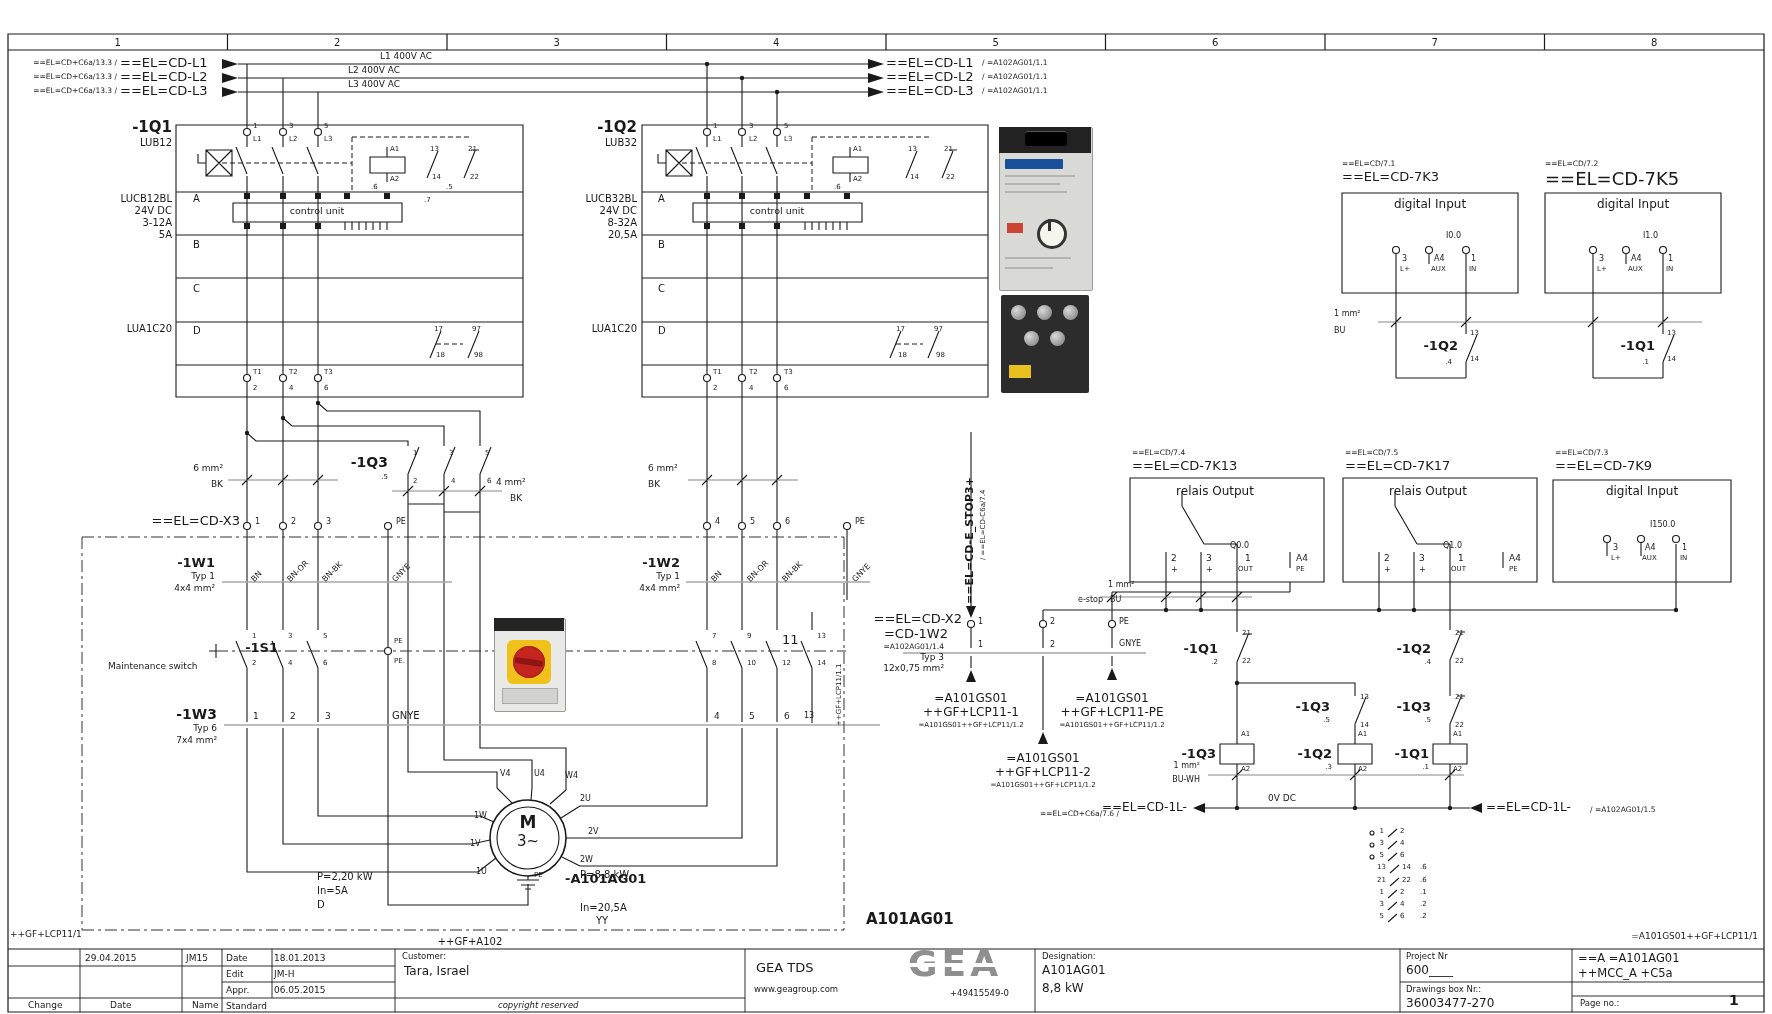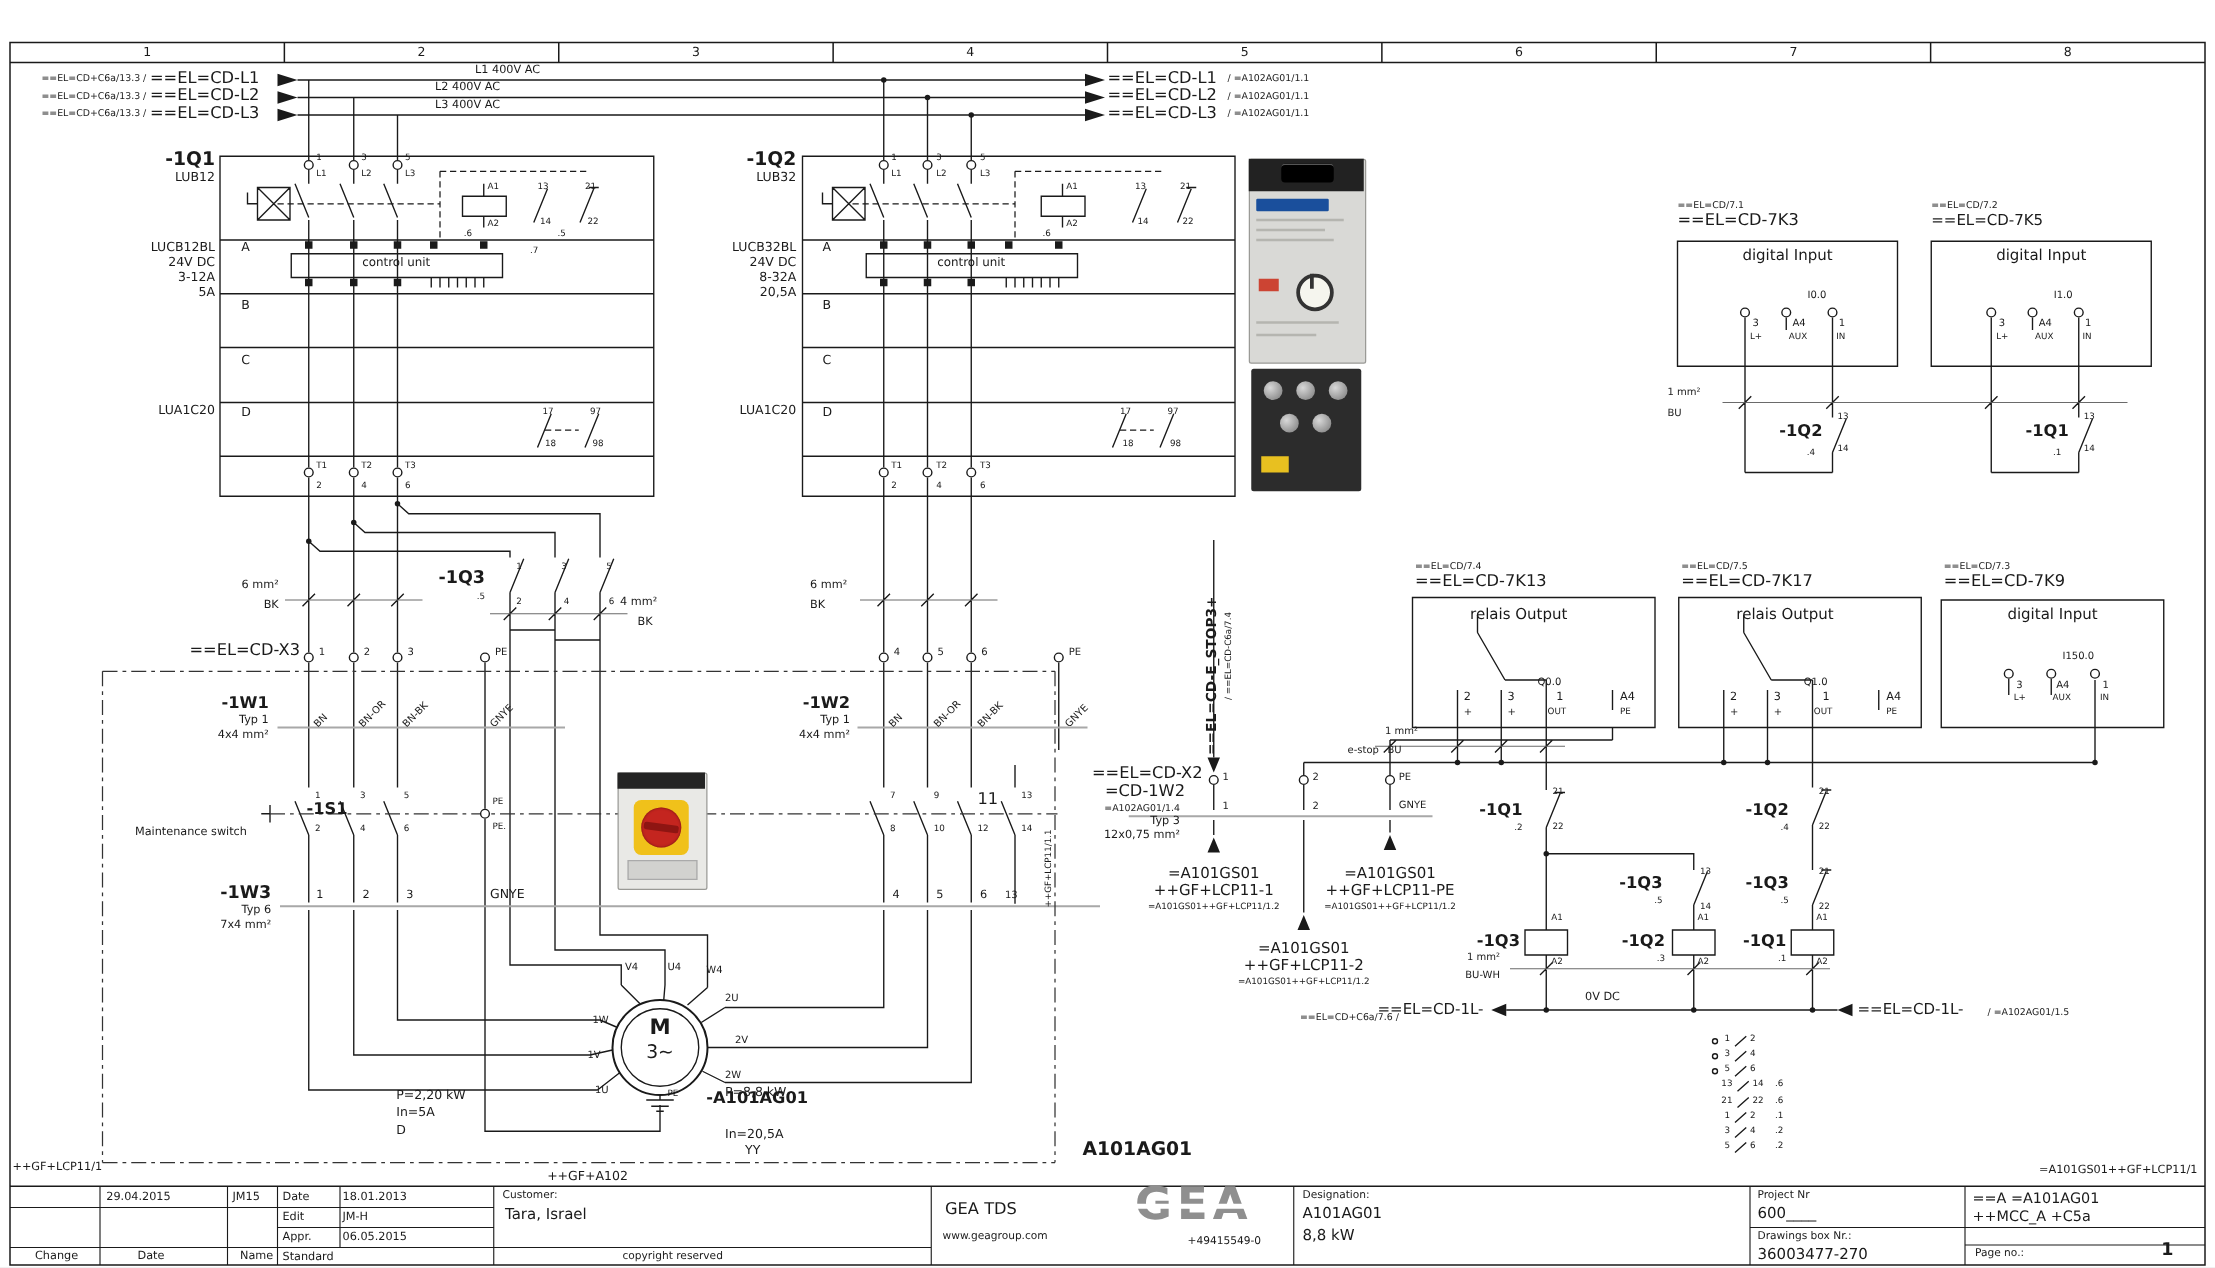--- a/index.html
+++ b/index.html
@@ -443,21 +443,21 @@
       <div class="lbl" style="left: 1342px; top: 170px; font-size: 13px;">==EL=CD-7K3</div>
       <div class="lbl" style="left: 1430px; top: 198px; font-size: 12px; transform: translateX(-50%);">digital Input</div>
       <div class="lbl" style="left: 1402px; top: 255px; font-size: 8px;">3</div>
       <div class="lbl" style="left: 1400px; top: 266px; font-size: 7px;">L+</div>
       <div class="lbl" style="left: 1434px; top: 255px; font-size: 8px;">A4</div>
       <div class="lbl" style="left: 1431px; top: 266px; font-size: 7px;">AUX</div>
       <div class="lbl" style="left: 1446px; top: 232px; font-size: 8px;">I0.0</div>
       <div class="lbl" style="left: 1471px; top: 255px; font-size: 8px;">1</div>
       <div class="lbl" style="left: 1469px; top: 266px; font-size: 7px;">IN</div>
       <div class="lbl" style="left: 1545px; top: 160px; font-size: 7.5px;">==EL=CD/7.2</div>
-      <div class="lbl" style="left: 1545px; top: 170px; font-size: 12px;">==EL=CD-7K5</div>
+      <div class="lbl" style="left: 1545px; top: 170px; font-size: 18px;">==EL=CD-7K5</div>
       <div class="lbl" style="left: 1633px; top: 198px; font-size: 12px; transform: translateX(-50%);">digital Input</div>
       <div class="lbl" style="left: 1599px; top: 255px; font-size: 8px;">3</div>
       <div class="lbl" style="left: 1597px; top: 266px; font-size: 7px;">L+</div>
       <div class="lbl" style="left: 1631px; top: 255px; font-size: 8px;">A4</div>
       <div class="lbl" style="left: 1628px; top: 266px; font-size: 7px;">AUX</div>
       <div class="lbl" style="left: 1643px; top: 232px; font-size: 8px;">I1.0</div>
       <div class="lbl" style="left: 1668px; top: 255px; font-size: 8px;">1</div>
       <div class="lbl" style="left: 1666px; top: 266px; font-size: 7px;">IN</div>
       <div class="lbl" style="left: 1334px; top: 310px; font-size: 8px;">1 mm²</div>
       <div class="lbl" style="left: 1334px; top: 327px; font-size: 8px;">BU</div>
@@ -579,21 +579,21 @@
     <div class="tbl" style="left:192px;top:1000px;font-size:9px;">Name</div>
     <div class="tbl" style="left:226px;top:953px;font-size:9px;">Date</div>
     <div class="tbl" style="left:274px;top:953px;font-size:9px;">18.01.2013</div>
     <div class="tbl" style="left:226px;top:969px;font-size:9px;">Edit</div>
     <div class="tbl" style="left:274px;top:969px;font-size:9px;">JM-H</div>
     <div class="tbl" style="left:226px;top:985px;font-size:9px;">Appr.</div>
     <div class="tbl" style="left:274px;top:985px;font-size:9px;">06.05.2015</div>
     <div class="tbl" style="left:226px;top:1001px;font-size:9px;">Standard</div>
     <div class="tbl" style="left:402px;top:951px;font-size:8.5px;">Customer:</div>
     <div class="tbl" style="left:404px;top:964px;font-size:12px;">Tara, Israel</div>
-    <div class="tbl" style="left:498px;top:1000px;font-size:8.5px;">copyright reserved</div>
+    <div class="tbl" style="left:498px;top:1000px;font-size:8.5px;font-style:italic;">copyright reserved</div>
     <div class="tbl" style="left:756px;top:960px;font-size:13px;">GEA TDS</div>
     <div class="tbl" style="left:754px;top:984px;font-size:8.5px;">www.geagroup.com</div>
     <div class="gealogo">
       <div class="txt">GEA</div>
       <div class="cut"></div>
     </div>
     <div class="tbl" style="left:950px;top:988px;font-size:8.5px;">+49415549-0</div>
     <div class="tbl" style="left:1042px;top:951px;font-size:8.5px;">Designation:</div>
     <div class="tbl" style="left:1042px;top:963px;font-size:12px;">A101AG01</div>
     <div class="tbl" style="left:1042px;top:981px;font-size:12px;">8,8 kW</div>

